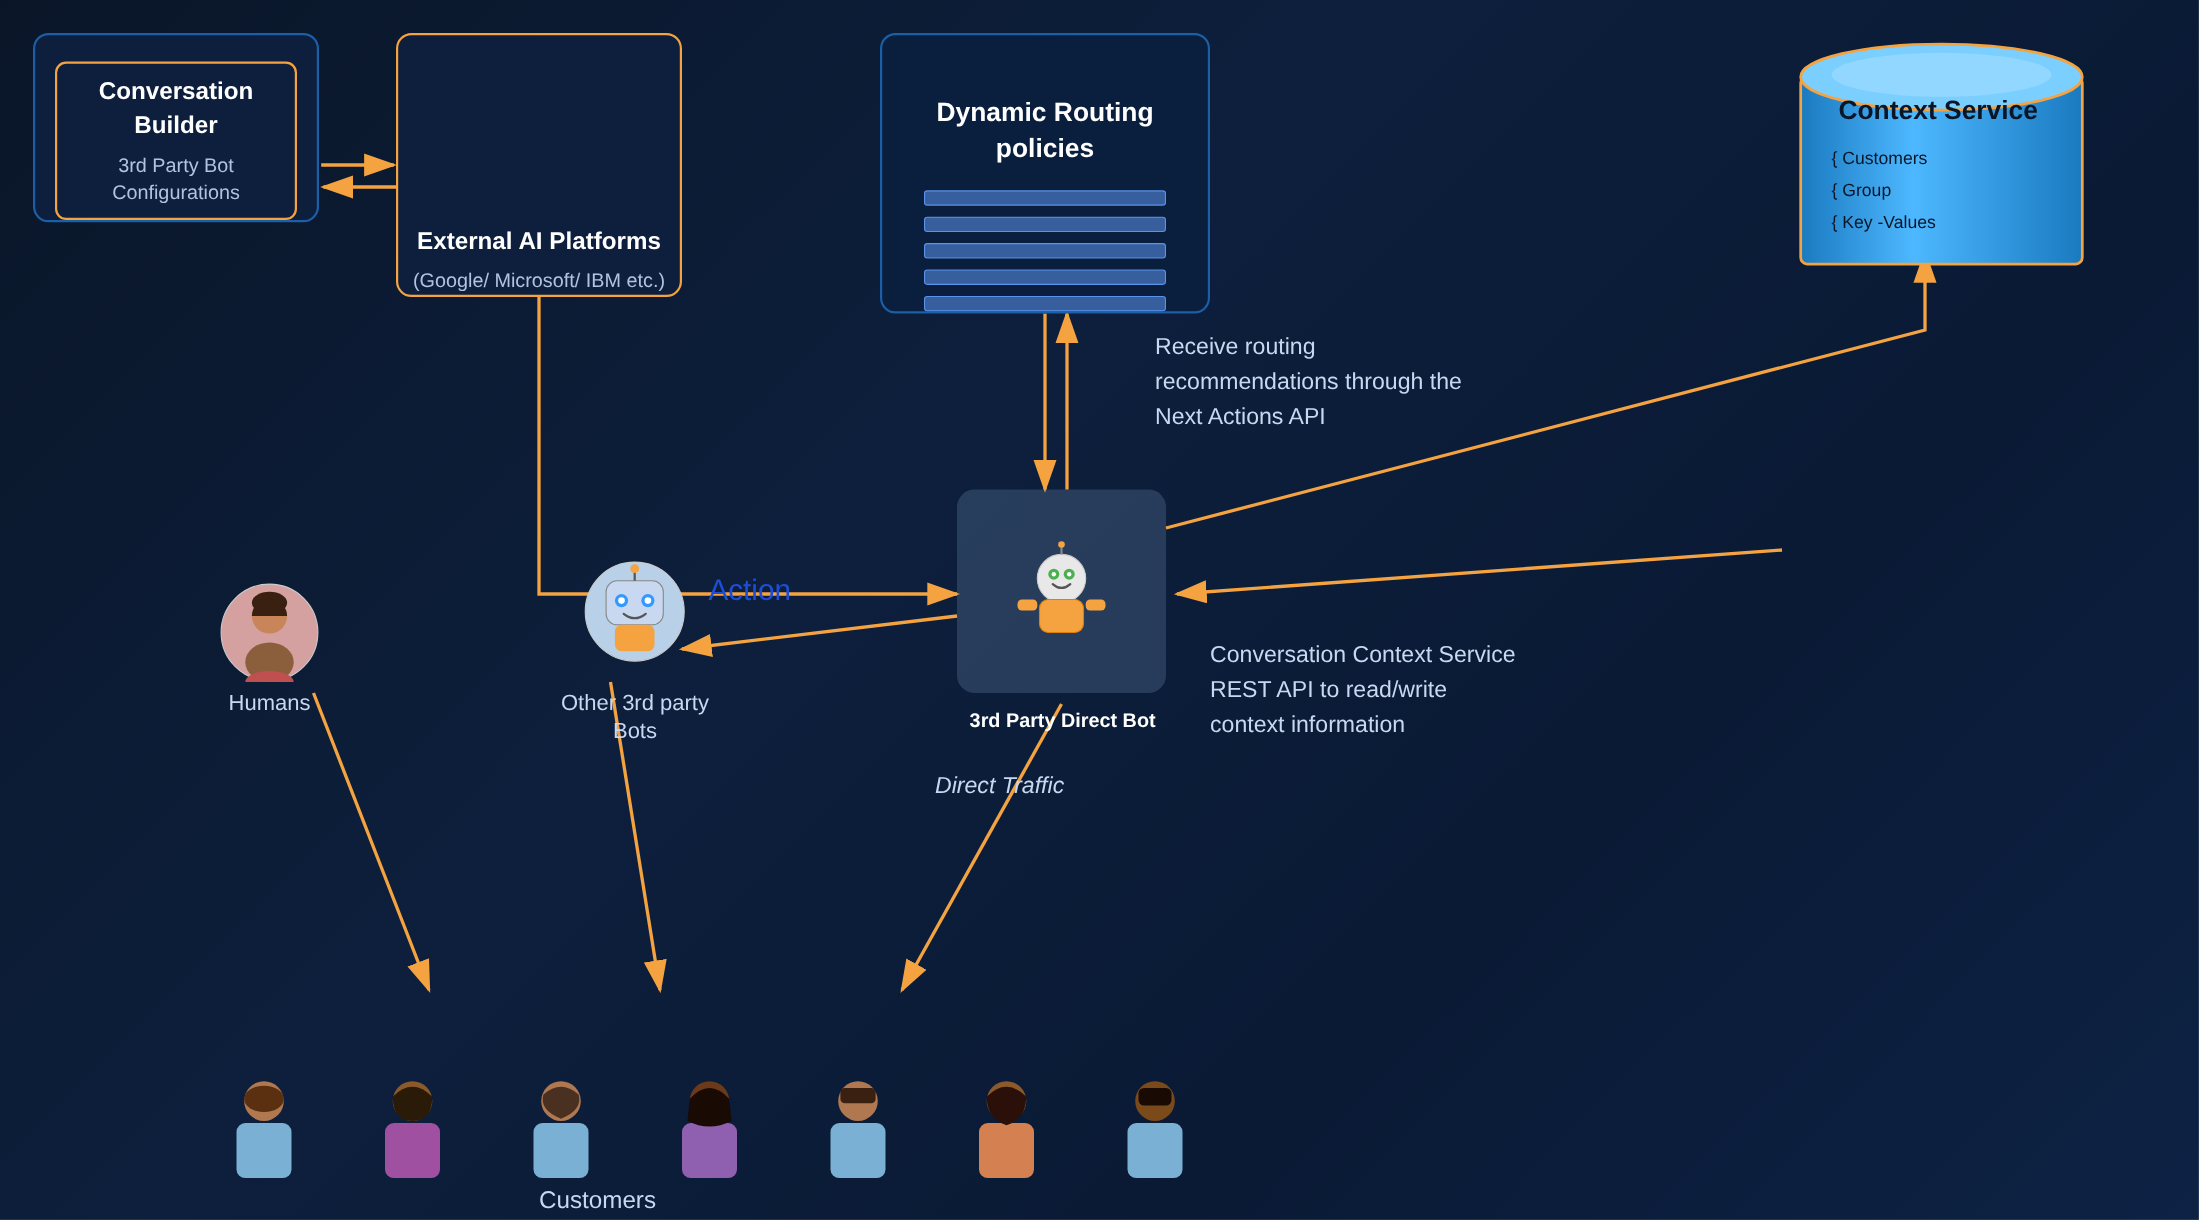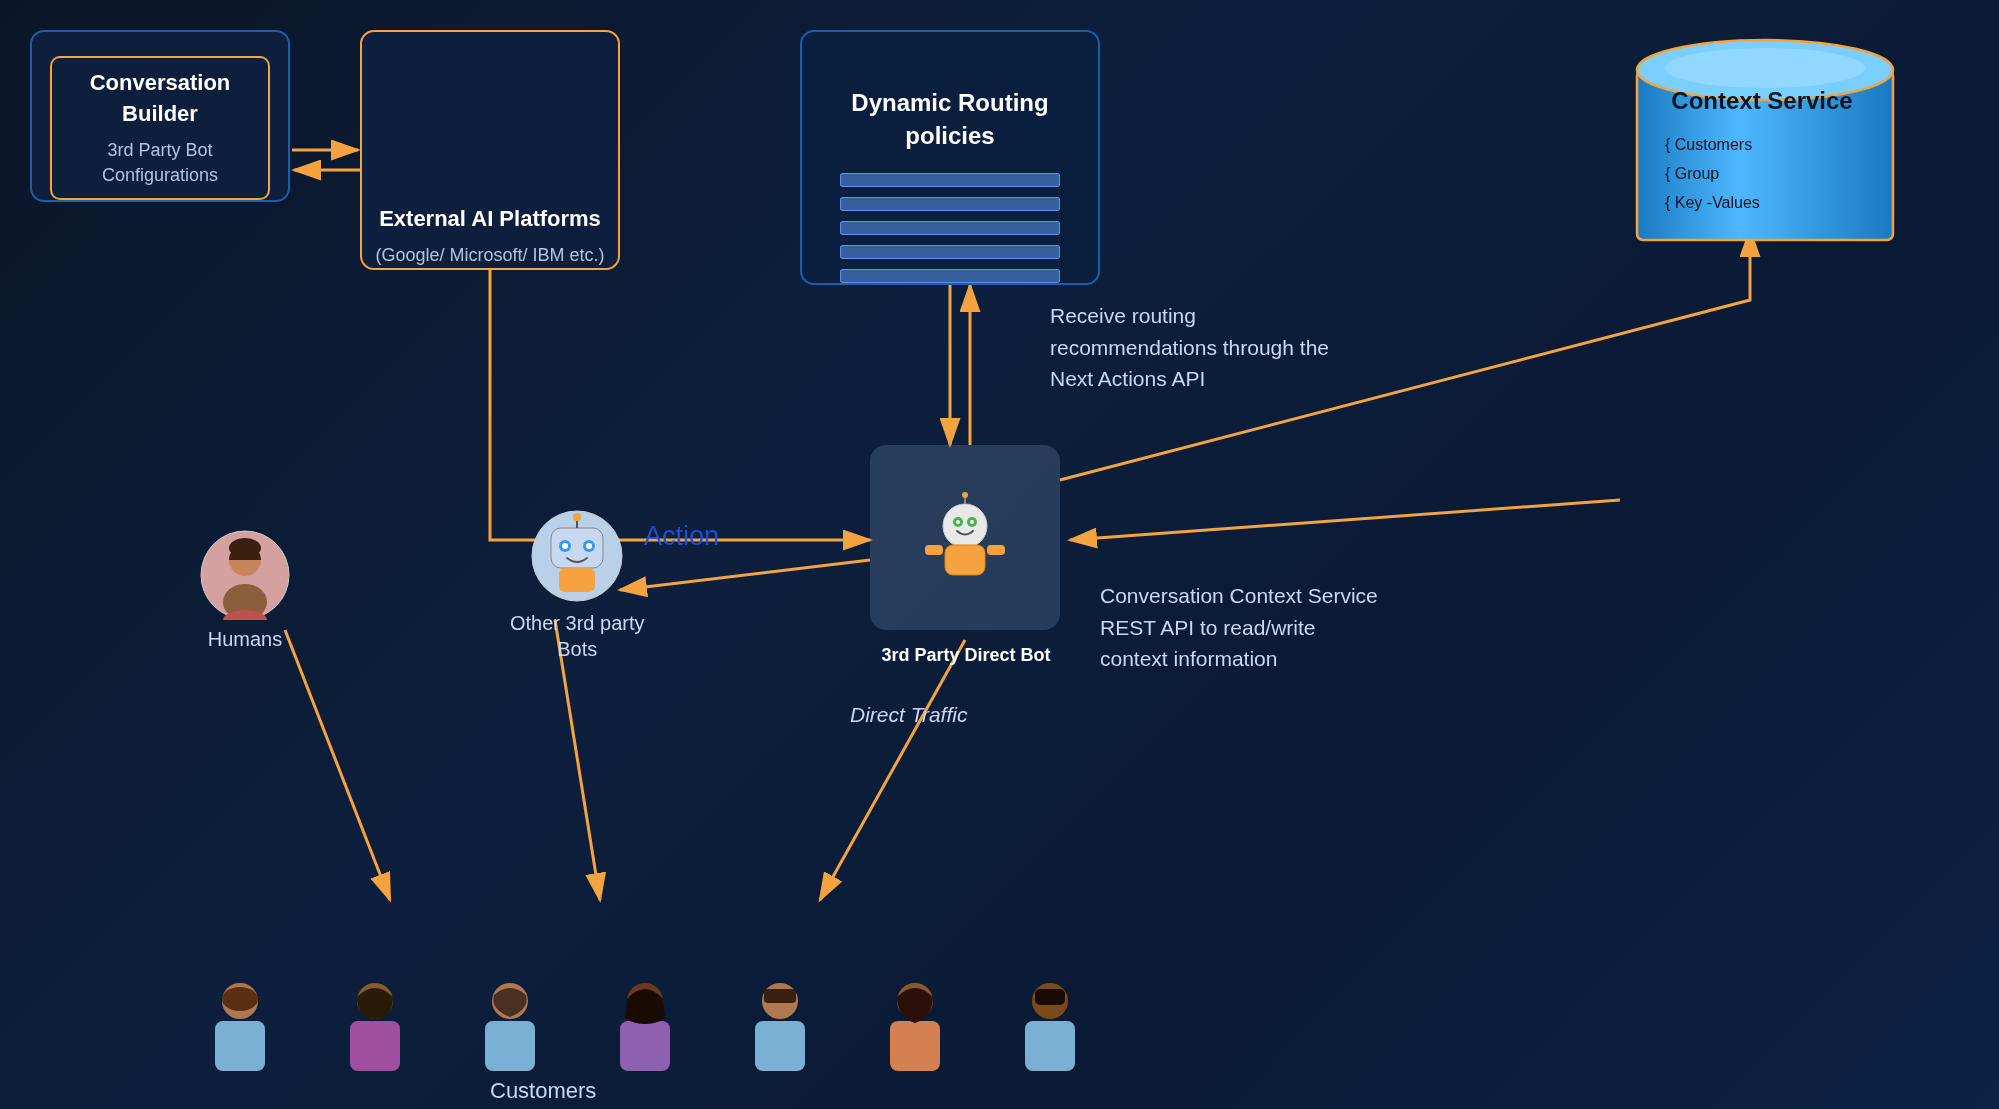--- a/index.html
+++ b/index.html
@@ -304,21 +304,21 @@
       <circle cx="34" cy="36" r="3" fill="white"></circle>
       <circle cx="58" cy="36" r="3" fill="white"></circle>
 
       <line x1="46" y1="18" x2="46" y2="8" stroke="#555" stroke-width="2"></line>
       <circle cx="46" cy="7" r="4" fill="#f4a340"></circle>
 
       <rect x="28" y="58" width="36" height="24" rx="6" fill="#f4a340"></rect>
 
       <path d="M36 48 Q46 56 56 48" fill="none" stroke="#555" stroke-width="2" stroke-linecap="round"></path>
     </svg>
-    <div style="margin-top:8px; font-size:20px; color:#c8d8f0; text-align:center; line-height:1.3;">
+    <div style="margin-top:24px; font-size:20px; color:#c8d8f0; text-align:center; line-height:1.3;">
       <span>Other 3rd party<br>Bots</span>
     </div>
   </div>
 
   <div style="position:absolute; bottom:35px; left:200px; display:flex; gap:55px; align-items:flex-end;">
 
     <div style="display:flex;flex-direction:column;align-items:center;">
       <svg width="80" height="95" viewBox="0 0 80 95">
         <circle cx="40" cy="22" r="18" fill="#b07850"></circle>
         <rect x="15" y="42" width="50" height="50" rx="8" fill="#7ab0d4"></rect>

